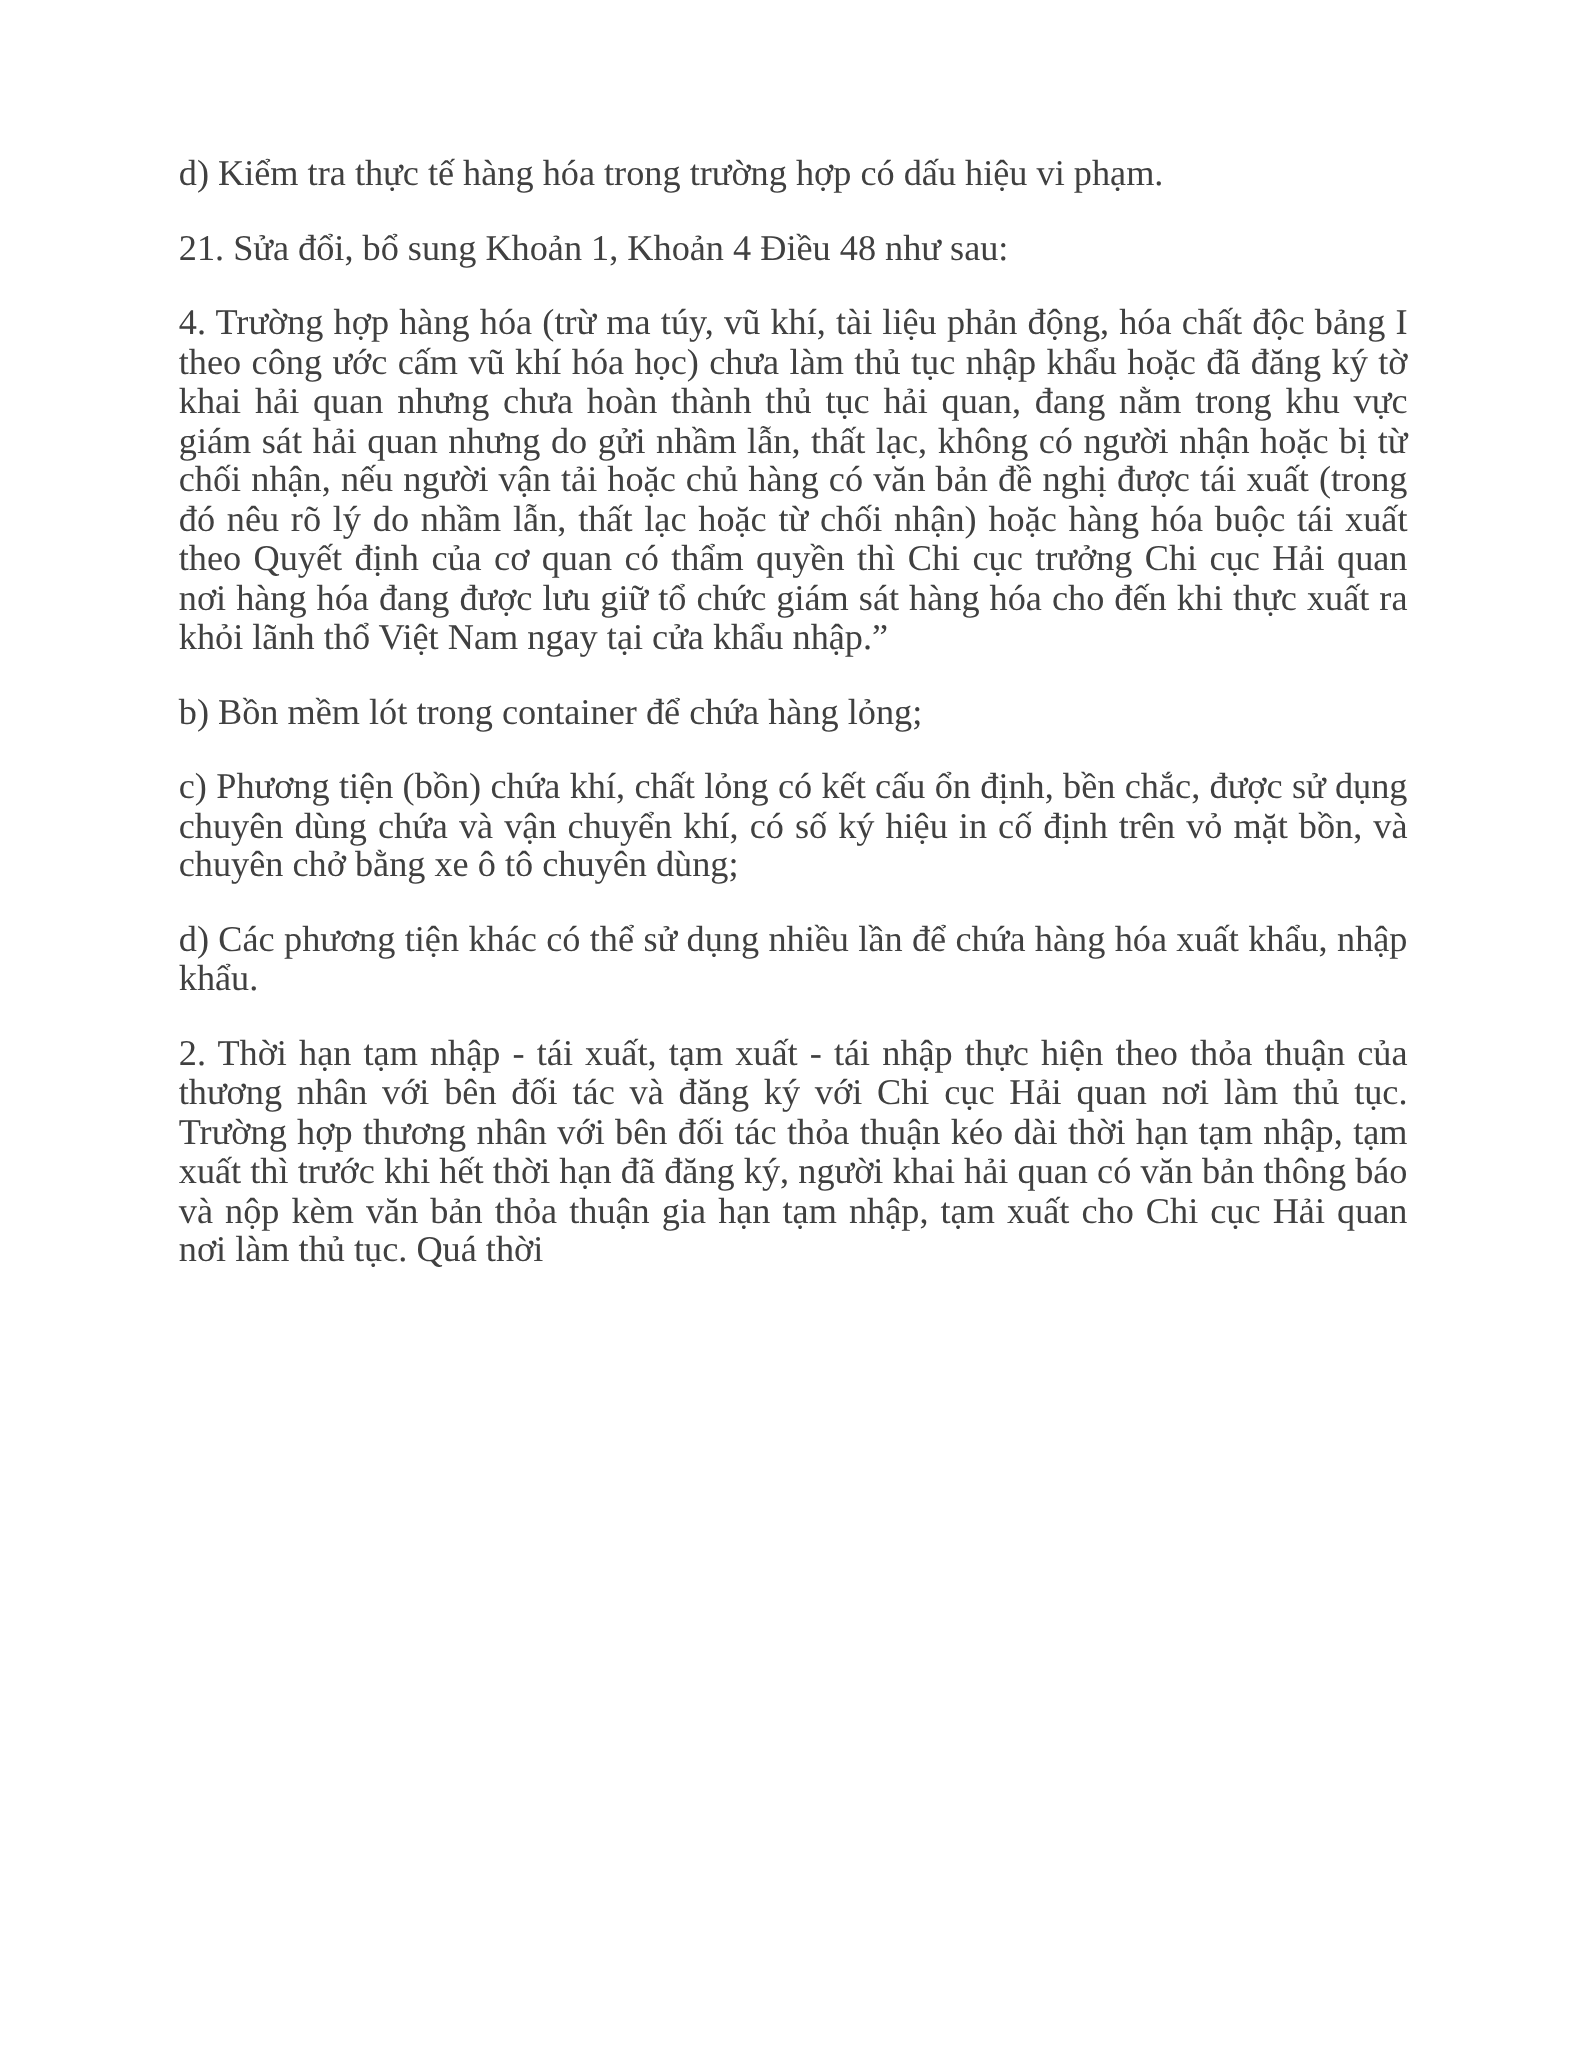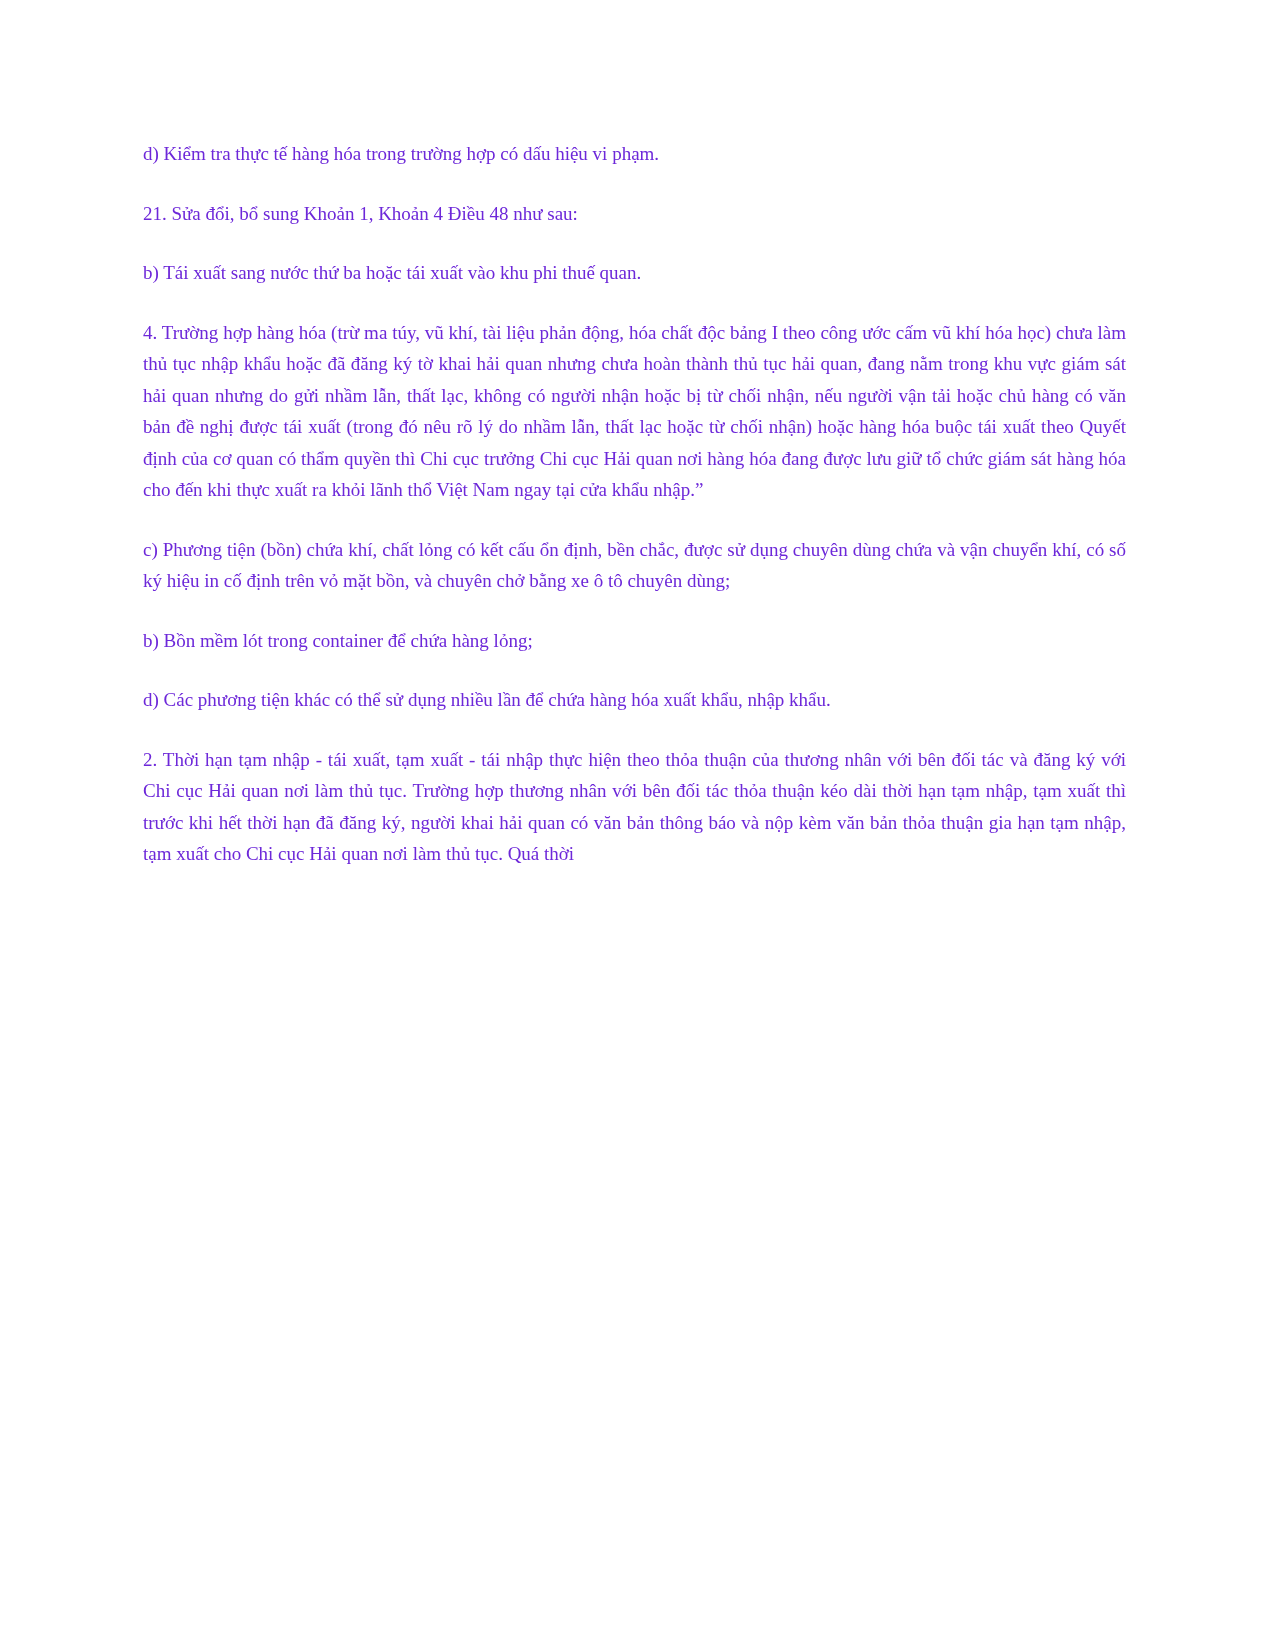--- a/index.html
+++ b/index.html
@@ -9,38 +9,37 @@
   body {
     width: 1275px;
     height: 1650px;
     background: #ffffff;
     position: relative;
     overflow: hidden;
   }
   .page {
     position: absolute;
     left: 143px;
-    top: 138px;
+    top: 124px;
     width: 983px;
     font-family: "Liberation Serif", "DejaVu Serif", serif;
-    font-size: 19px;
+    font-size: 29px;
     line-height: 31.5px;
-    color: #6d28d9;
+    color: #404040;
   }
   .page p {
     margin: 0 0 28px 0;
     text-align: justify;
     text-justify: inter-word;
   }
 </style>
 </head>
 <body>
 
 <div class="page">
   <p>d) Kiểm tra thực tế hàng hóa trong trường hợp có dấu hiệu vi phạm.</p>
   <p>21. Sửa đổi, bổ sung Khoản 1, Khoản 4 Điều 48 như sau:</p>
-  <p>b) Tái xuất sang nước thứ ba hoặc tái xuất vào khu phi thuế quan.</p>
   <p>4. Trường hợp hàng hóa (trừ ma túy, vũ khí, tài liệu phản động, hóa chất độc bảng I theo công ước cấm vũ khí hóa học) chưa làm thủ tục nhập khẩu hoặc đã đăng ký tờ khai hải quan nhưng chưa hoàn thành thủ tục hải quan, đang nằm trong khu vực giám sát hải quan nhưng do gửi nhầm lẫn, thất lạc, không có người nhận hoặc bị từ chối nhận, nếu người vận tải hoặc chủ hàng có văn bản đề nghị được tái xuất (trong đó nêu rõ lý do nhầm lẫn, thất lạc hoặc từ chối nhận) hoặc hàng hóa buộc tái xuất theo Quyết định của cơ quan có thẩm quyền thì Chi cục trưởng Chi cục Hải quan nơi hàng hóa đang được lưu giữ tổ chức giám sát hàng hóa cho đến khi thực xuất ra khỏi lãnh thổ Việt Nam ngay tại cửa khẩu nhập.”</p>
+  <p>b) Bồn mềm lót trong container để chứa hàng lỏng;</p>
   <p>c) Phương tiện (bồn) chứa khí, chất lỏng có kết cấu ổn định, bền chắc, được sử dụng chuyên dùng chứa và vận chuyển khí, có số ký hiệu in cố định trên vỏ mặt bồn, và chuyên chở bằng xe ô tô chuyên dùng;</p>
-  <p>b) Bồn mềm lót trong container để chứa hàng lỏng;</p>
   <p>d) Các phương tiện khác có thể sử dụng nhiều lần để chứa hàng hóa xuất khẩu, nhập khẩu.</p>
   <p>2. Thời hạn tạm nhập - tái xuất, tạm xuất - tái nhập thực hiện theo thỏa thuận của thương nhân với bên đối tác và đăng ký với Chi cục Hải quan nơi làm thủ tục. Trường hợp thương nhân với bên đối tác thỏa thuận kéo dài thời hạn tạm nhập, tạm xuất thì trước khi hết thời hạn đã đăng ký, người khai hải quan có văn bản thông báo và nộp kèm văn bản thỏa thuận gia hạn tạm nhập, tạm xuất cho Chi cục Hải quan nơi làm thủ tục. Quá thời</p>
 </div>
 
 </body></html>

